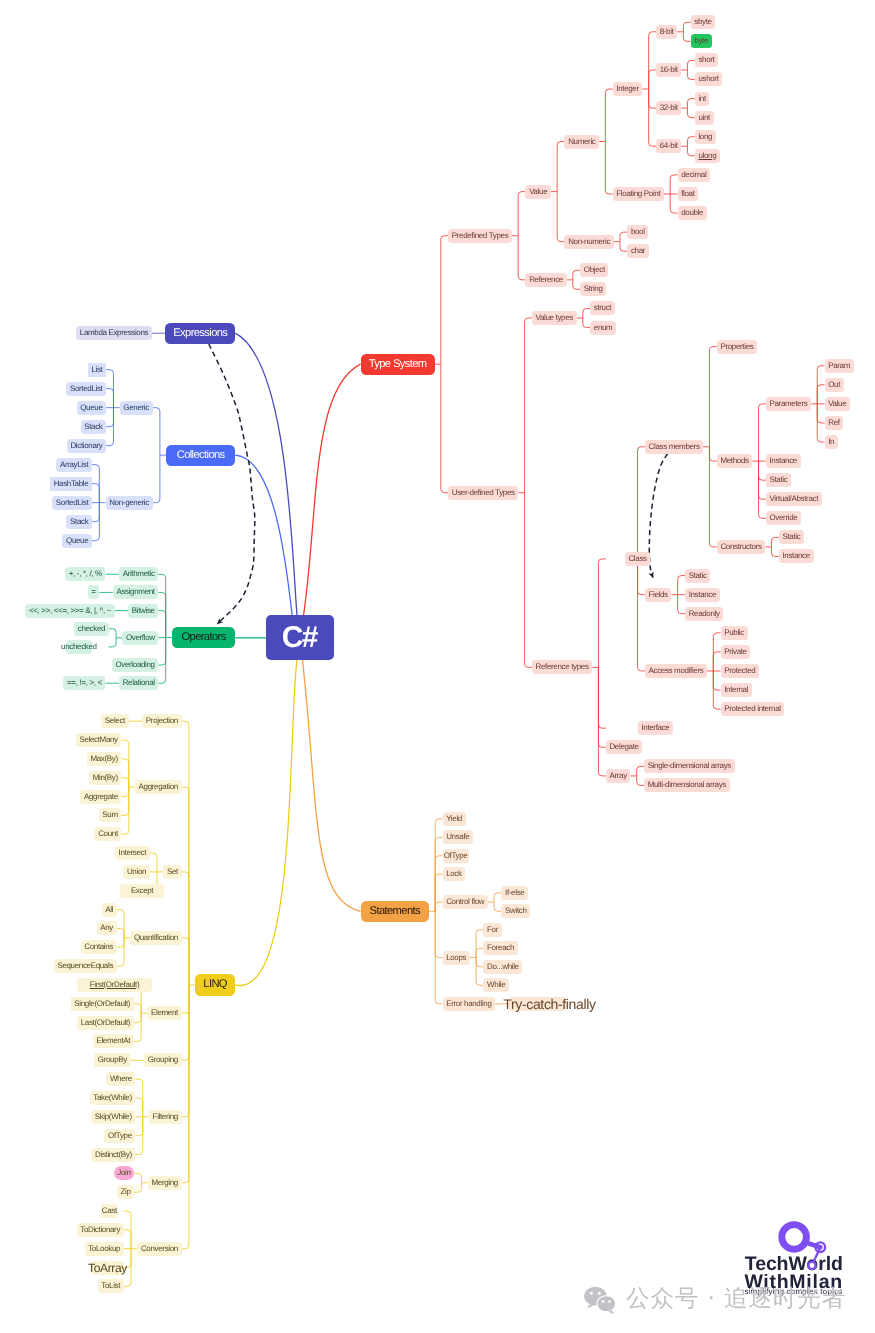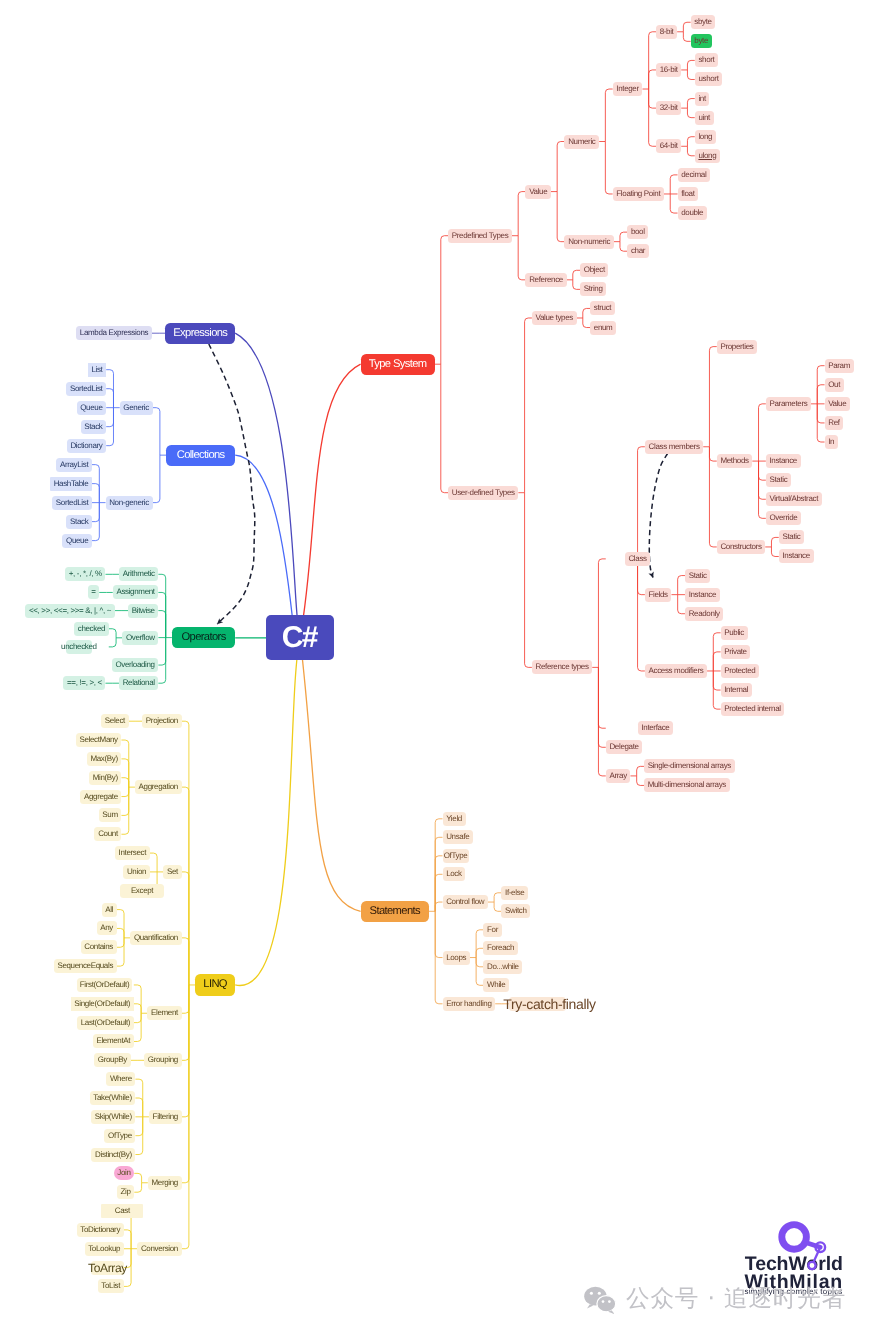--- a/index.html
+++ b/index.html
@@ -362,37 +362,37 @@
       <div class="node lvl2" style="left:163.28px;top:864.92px;width:18.32px;height:14px;background:#FBF3D6;color:#554A1E;font-size:8px;font-weight:400;letter-spacing:-0.35px;border-radius:3.5px;">Set</div>
       <div class="node lvl2" style="left:114.90px;top:846.08px;width:34.88px;height:14px;background:#FBF3D6;color:#554A1E;font-size:8px;font-weight:400;letter-spacing:-0.35px;border-radius:3.5px;">Intersect</div>
       <div class="node lvl2" style="left:123.28px;top:864.92px;width:26.51px;height:14px;background:#FBF3D6;color:#554A1E;font-size:8px;font-weight:400;letter-spacing:-0.35px;border-radius:3.5px;">Union</div>
       <div class="node lvl2" style="left:120.07px;top:883.76px;width:44px;height:14px;background:#FBF3D6;color:#554A1E;font-size:8px;font-weight:400;letter-spacing:-0.35px;border-radius:3.5px;">Except</div>
       <div class="node lvl2" style="left:130.22px;top:930.86px;width:51.38px;height:14px;background:#FBF3D6;color:#554A1E;font-size:8px;font-weight:400;letter-spacing:-0.35px;border-radius:3.5px;">Quantification</div>
       <div class="node lvl2" style="left:101.53px;top:902.60px;width:15.19px;height:14px;background:#FBF3D6;color:#554A1E;font-size:8px;font-weight:400;letter-spacing:-0.35px;border-radius:3.5px;">All</div>
       <div class="node lvl2" style="left:96.62px;top:921.44px;width:20.10px;height:14px;background:#FBF3D6;color:#554A1E;font-size:8px;font-weight:400;letter-spacing:-0.35px;border-radius:3.5px;">Any</div>
       <div class="node lvl2" style="left:80.59px;top:940.28px;width:36.13px;height:14px;background:#FBF3D6;color:#554A1E;font-size:8px;font-weight:400;letter-spacing:-0.35px;border-radius:3.5px;">Contains</div>
       <div class="node lvl2" style="left:53.77px;top:959.12px;width:62.94px;height:14px;background:#FBF3D6;color:#554A1E;font-size:8px;font-weight:400;letter-spacing:-0.35px;border-radius:3.5px;">SequenceEquals</div>
       <div class="node lvl2" style="left:147.34px;top:1006.22px;width:34.26px;height:14px;background:#FBF3D6;color:#554A1E;font-size:8px;font-weight:400;letter-spacing:-0.35px;border-radius:3.5px;">Element</div>
-      <div class="node lvl2" style="left:76.98px;top:977.96px;width:55px;height:14px;background:#FBF3D6;color:#554A1E;font-size:8px;font-weight:400;letter-spacing:-0.35px;border-radius:3.5px;">First(OrDefault)</div>
+      <div class="node lvl2" style="left:76.98px;top:977.96px;width:75px;height:14px;background:#FBF3D6;color:#554A1E;font-size:8px;font-weight:400;letter-spacing:-0.35px;border-radius:3.5px;text-decoration:underline;">First(OrDefault)</div>
       <div class="node lvl2" style="left:70.63px;top:996.80px;width:63.21px;height:14px;background:#FBF3D6;color:#554A1E;font-size:8px;font-weight:400;letter-spacing:-0.35px;border-radius:0;">Single(OrDefault)</div>
       <div class="node lvl2" style="left:77.06px;top:1015.64px;width:56.79px;height:14px;background:#FBF3D6;color:#554A1E;font-size:8px;font-weight:400;letter-spacing:-0.35px;border-radius:3.5px;">Last(OrDefault)</div>
       <div class="node lvl2" style="left:92.73px;top:1034.48px;width:41.12px;height:14px;background:#FBF3D6;color:#554A1E;font-size:8px;font-weight:400;letter-spacing:-0.35px;border-radius:3.5px;">ElementAt</div>
       <div class="node lvl2" style="left:144.13px;top:1053.32px;width:37.48px;height:14px;background:#FBF3D6;color:#554A1E;font-size:8px;font-weight:400;letter-spacing:-0.35px;border-radius:3.5px;">Grouping</div>
       <div class="node lvl2" style="left:94.15px;top:1053.32px;width:36.48px;height:14px;background:#FBF3D6;color:#554A1E;font-size:8px;font-weight:400;letter-spacing:-0.35px;border-radius:3.5px;">GroupBy</div>
       <div class="node lvl2" style="left:148.94px;top:1109.84px;width:32.66px;height:14px;background:#FBF3D6;color:#554A1E;font-size:8px;font-weight:400;letter-spacing:-0.35px;border-radius:3.5px;">Filtering</div>
       <div class="node lvl2" style="left:106.26px;top:1072.16px;width:29.18px;height:14px;background:#FBF3D6;color:#554A1E;font-size:8px;font-weight:400;letter-spacing:-0.35px;border-radius:3.5px;">Where</div>
       <div class="node lvl2" style="left:89.70px;top:1091.00px;width:45.74px;height:14px;background:#FBF3D6;color:#554A1E;font-size:8px;font-weight:400;letter-spacing:-0.35px;border-radius:3.5px;">Take(While)</div>
       <div class="node lvl2" style="left:91.04px;top:1109.84px;width:44.40px;height:14px;background:#FBF3D6;color:#554A1E;font-size:8px;font-weight:400;letter-spacing:-0.35px;border-radius:3.5px;">Skip(While)</div>
       <div class="node lvl2" style="left:104.38px;top:1128.68px;width:31.05px;height:14px;background:#FBF3D6;color:#554A1E;font-size:8px;font-weight:400;letter-spacing:-0.35px;border-radius:3.5px;">OfType</div>
       <div class="node lvl2" style="left:91.38px;top:1147.52px;width:44.05px;height:14px;background:#FBF3D6;color:#554A1E;font-size:8px;font-weight:400;letter-spacing:-0.35px;border-radius:3.5px;">Distinct(By)</div>
       <div class="node lvl2" style="left:147.80px;top:1175.78px;width:33.80px;height:14px;background:#FBF3D6;color:#554A1E;font-size:8px;font-weight:400;letter-spacing:-0.35px;border-radius:3.5px;">Merging</div>
       <div class="node lvl2" style="left:113.67px;top:1166.36px;width:20.63px;height:14px;background:#f9a8d4;color:#554A1E;font-size:8px;font-weight:400;letter-spacing:-0.35px;border-radius:7px;">Join</div>
       <div class="node lvl2" style="left:116.87px;top:1185.20px;width:17.43px;height:14px;background:#FBF3D6;color:#554A1E;font-size:8px;font-weight:400;letter-spacing:-0.35px;border-radius:3.5px;">Zip</div>
       <div class="node lvl2" style="left:137.28px;top:1241.72px;width:44.32px;height:14px;background:#FBF3D6;color:#554A1E;font-size:8px;font-weight:400;letter-spacing:-0.35px;border-radius:3.5px;">Conversion</div>
-      <div class="node lvl2" style="left:101.37px;top:1204.04px;width:42px;height:14px;background:#FBF3D6;color:#554A1E;font-size:8px;font-weight:400;letter-spacing:-0.35px;border-radius:1px;">Cast</div>
+      <div class="node lvl2" style="left:101.37px;top:1204.04px;width:16px;height:14px;background:#FBF3D6;color:#554A1E;font-size:8px;font-weight:400;letter-spacing:-0.35px;border-radius:1px;">Cast</div>
       <div class="node lvl2" style="left:76.60px;top:1222.88px;width:47.18px;height:14px;background:#FBF3D6;color:#554A1E;font-size:8px;font-weight:400;letter-spacing:-0.35px;border-radius:3.5px;">ToDictionary</div>
       <div class="node lvl2" style="left:84.53px;top:1241.72px;width:39.26px;height:14px;background:#FBF3D6;color:#554A1E;font-size:8px;font-weight:400;letter-spacing:-0.35px;border-radius:3.5px;">ToLookup</div>
       <div class="node lvl2" style="left:91.31px;top:1260.56px;width:32.48px;height:14px;background:#FBF3D6;color:#554A1E;font-size:12px;font-weight:400;letter-spacing:-0.35px;border-radius:3.5px;">ToArray</div>
       <div class="node lvl2" style="left:97.62px;top:1279.40px;width:26.16px;height:14px;background:#FBF3D6;color:#554A1E;font-size:8px;font-weight:400;letter-spacing:-0.35px;border-radius:3.5px;">ToList</div>
       <div class="node lvl0" style="left:265.8px;top:615.20px;width:68.4px;height:45.2px;background:#4A4ABC;">C#</div>
     </div>
 
   <div id="logo">
     <svg width="112" height="86" viewBox="0 0 112 86">
       <line x1="68.5" y1="26.8" x2="82.3" y2="31.2" stroke="#7F4EF0" stroke-width="4.6" stroke-linecap="round"></line>

